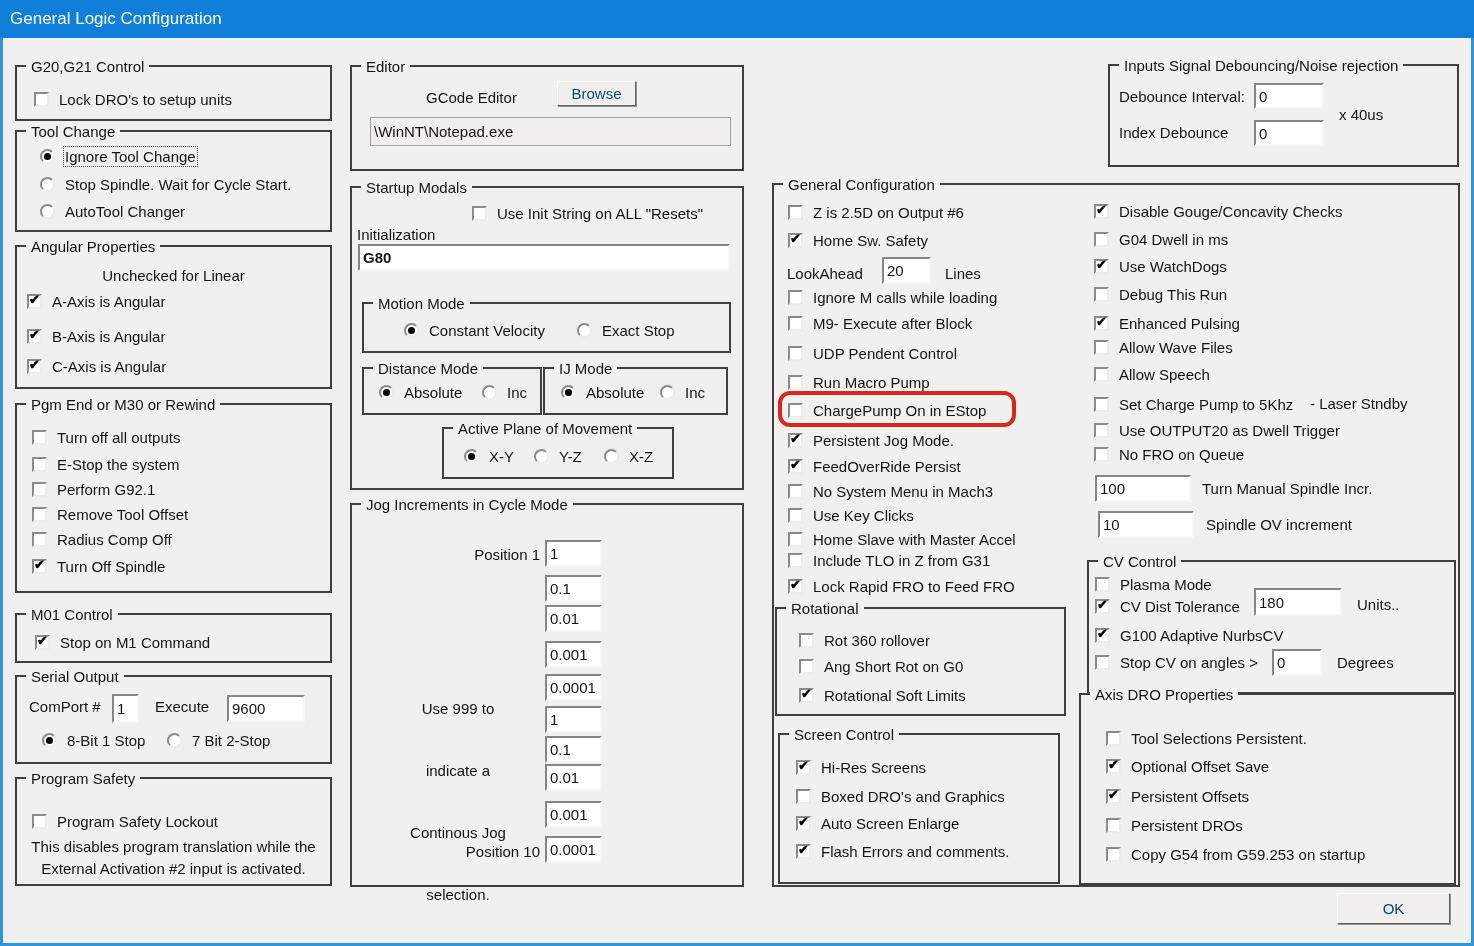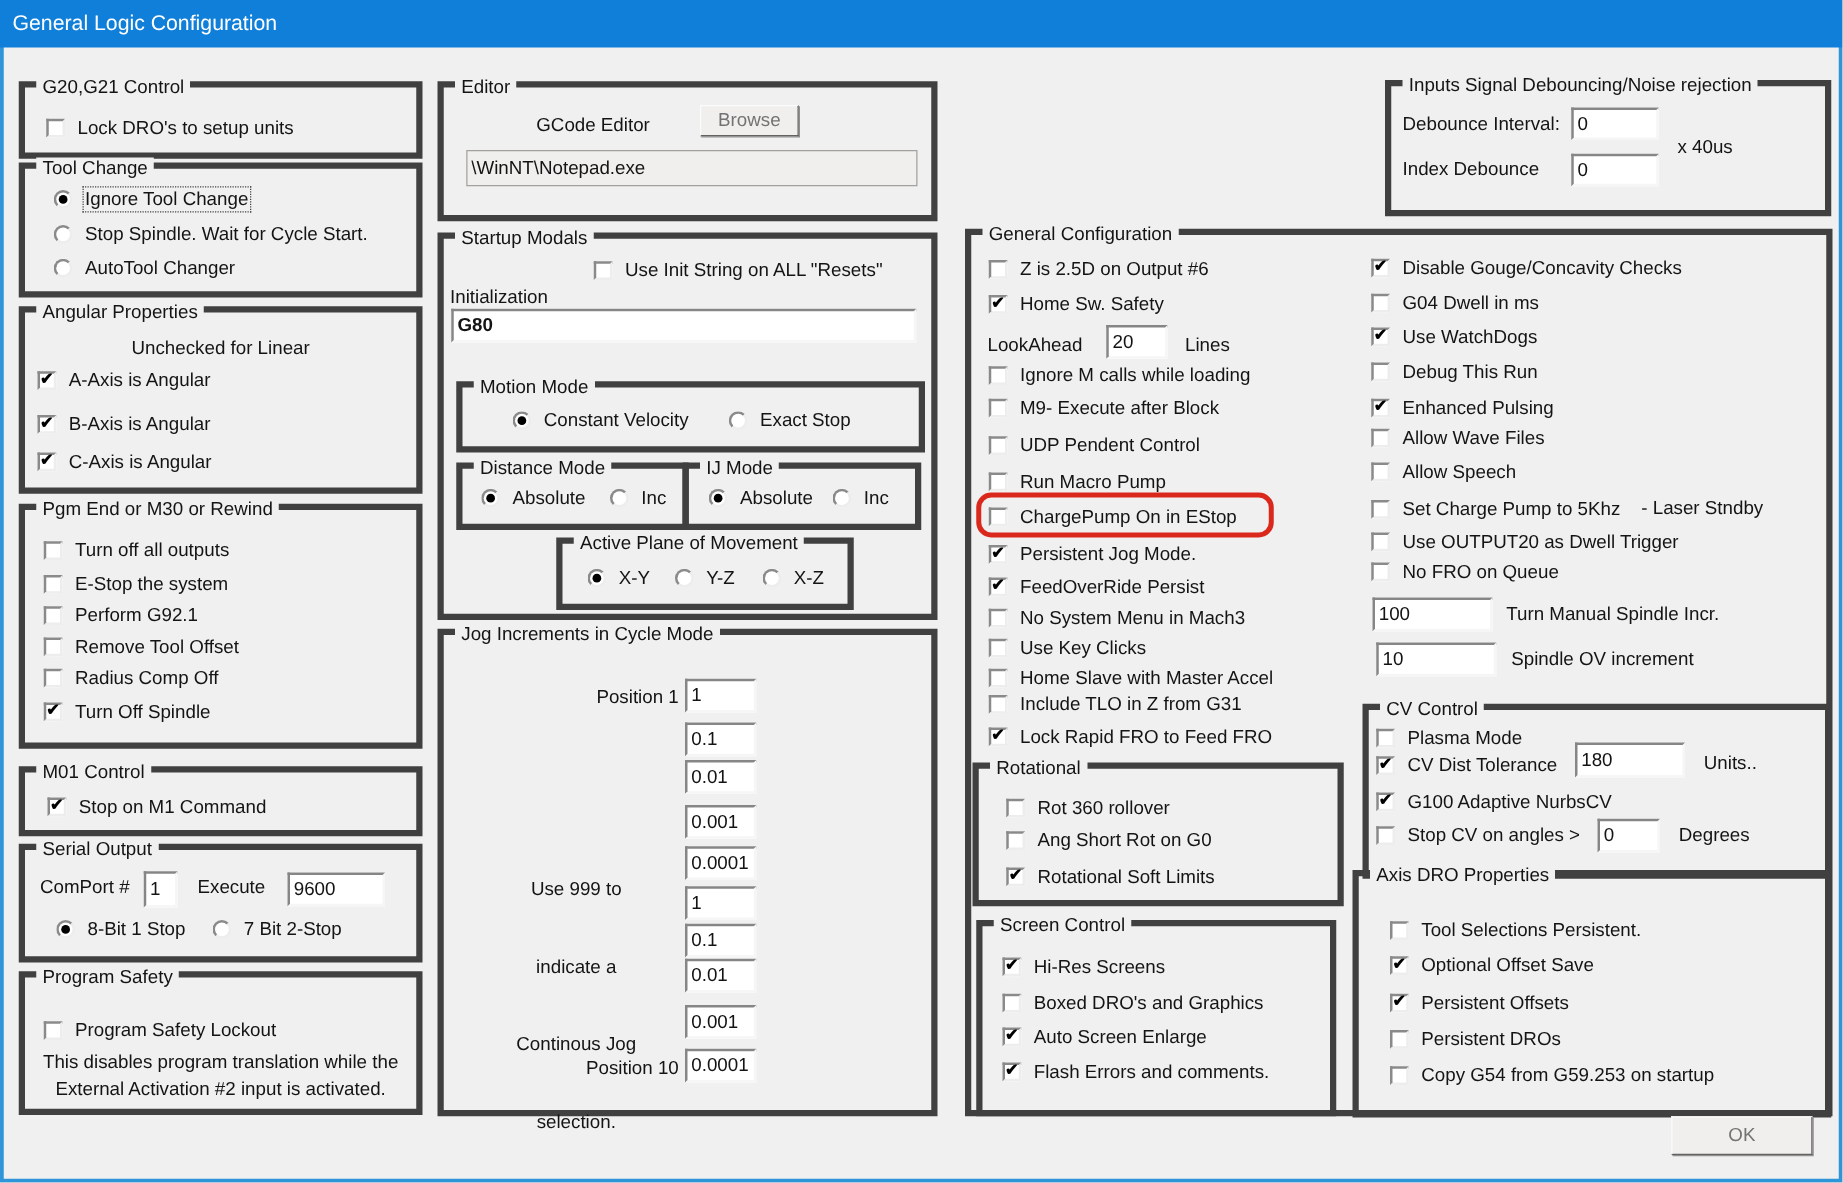--- a/index.html
+++ b/index.html
@@ -1,38 +1,38 @@
 <!DOCTYPE html>
 <html><head>
 <meta charset="utf-8">
 <style>
   html,body{margin:0;padding:0;background:#d8d8d8;}
   .window{position:relative;width:1474px;height:946px;background:#f0f0f0;
     font-family:"Liberation Sans",sans-serif;font-size:15px;color:#141414;
     box-shadow:inset 0 0 0 3px #2e95d8;overflow:hidden;}
   .titlebar{position:absolute;left:0;top:0;width:100%;height:38px;background:#0f7fd9;
     color:#ffffff;font-size:17px;line-height:38px;padding-left:10px;box-sizing:border-box;}
-  .group{position:absolute;border:5px solid #404040;}
+  .group{position:absolute;border:2px solid #404040;}
   .gtitle{position:absolute;top:-9px;left:9px;background:#f0f0f0;padding:0 5px;white-space:nowrap;line-height:17px;}
   .t{position:absolute;white-space:nowrap;line-height:18px;}
   .cb,.rb{position:absolute;display:flex;align-items:center;height:22px;white-space:nowrap;cursor:default;}
   .cb .box{width:15px;height:15px;margin-right:10px;flex:none;background:#fff;border:2px solid;
     border-color:#8a8a8a #ededed #ededed #8a8a8a;box-sizing:border-box;position:relative;}
   .cb[data-checked="true"] .box::after{content:"\2714";position:absolute;left:0;top:-4px;
     font-size:13px;font-weight:700;color:#000;}
   .rb .dot{width:15px;height:15px;margin-right:10px;flex:none;background:#fff;border:2px solid;
     border-color:#8a8a8a #ededed #ededed #8a8a8a;border-radius:50%;box-sizing:border-box;position:relative;}
   .rb[data-selected="true"] .dot::after{content:"";position:absolute;left:2px;top:2px;width:7px;height:7px;
     border-radius:50%;background:#000;}
   .focus{outline:1px dotted #444;outline-offset:1px;}
   input.field{position:absolute;background:#fff;border:2px solid;border-color:#868686 #f6f6f6 #f6f6f6 #868686;
     font:15px "Liberation Sans",sans-serif;padding:0 3px;box-sizing:border-box;color:#141414;}
   input.flat{border:1px solid #a2a19d;background:#f0efed;}
   button.btn{position:absolute;background:#f0efed;border:1px solid;border-color:#fbfbfb #636363 #636363 #fbfbfb;
-    box-shadow:1px 1px 0 #8f8f8f;font:15px "Liberation Sans",sans-serif;color:#737373;cursor:default;}
+    box-shadow:1px 1px 0 #8f8f8f;font:15px "Liberation Sans",sans-serif;color:#0c4a6e;cursor:default;}
   .hl{position:absolute;border:4px solid #da291c;border-radius:12px;pointer-events:none;z-index:4;}
   .jognote{position:absolute;left:20px;top:157px;width:172px;text-align:center;line-height:30px;}
   .jognote span{display:block;margin-top:32px;}
   .r{text-align:right;}
 </style>
 </head>
 <body>
 
 <div class="window">
   <div class="titlebar">

